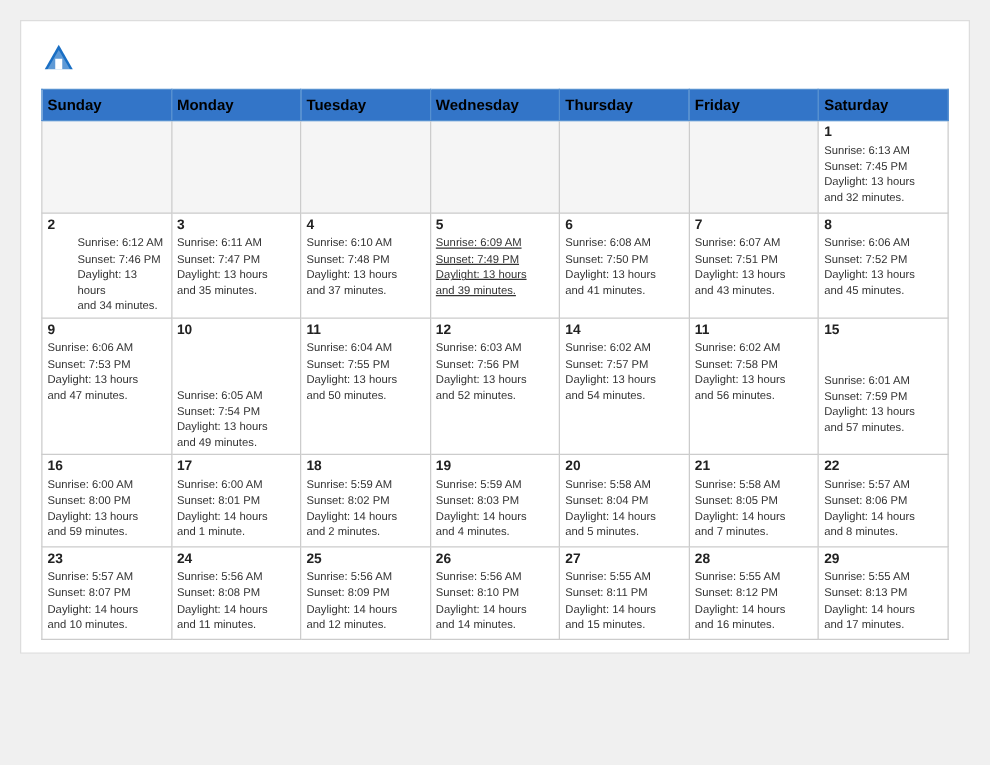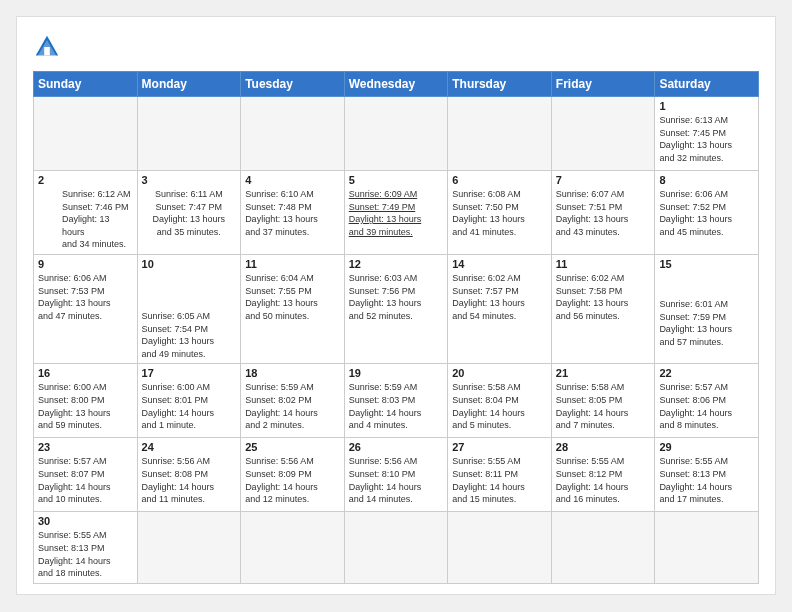--- a/index.html
+++ b/index.html
@@ -51,21 +51,21 @@
       font-size: 13px;
       color: #444;
       margin-top: 2px;
     }
     .calendar {
       width: 100%;
       border-collapse: collapse;
     }
     .calendar th {
       background: #3375c8;
-      color: #ffffff;
+      color: #000000;
       font-size: 12px;
       font-weight: bold;
       padding: 5px 4px;
       text-align: left;
       border: 1px solid #5590d0;
     }
     .calendar td {
       border: 1px solid #ccc;
       vertical-align: top;
       padding: 3px 4px;
@@ -146,21 +146,21 @@
         <tr>
           <td>
             <div class="day-number">2</div>
             <div class="day-info" style="white-space: pre-line; margin-left: 24px;">Sunrise: 6:12 AM
 Sunset: 7:46 PM
 Daylight: 13 hours
 and 34 minutes.</div>
           </td>
           <td>
             <div class="day-number">3</div>
-            <div class="day-info" style="white-space: pre-line; text-align: center;">Sunrise: 6:11 AM
+            <div class="day-info" style="white-space: pre-line;">Sunrise: 6:11 AM
 Sunset: 7:47 PM
 Daylight: 13 hours
 and 35 minutes.</div>
           </td>
           <td>
             <div class="day-number">4</div>
             <div class="day-info" style="white-space: pre-line;">Sunrise: 6:10 AM
 Sunset: 7:48 PM
 Daylight: 13 hours
 and 37 minutes.</div>
@@ -339,31 +339,16 @@
 Daylight: 14 hours
 and 16 minutes.</div>
           </td>
           <td>
             <div class="day-number">29</div>
             <div class="day-info" style="white-space: pre-line;">Sunrise: 5:55 AM
 Sunset: 8:13 PM
 Daylight: 14 hours
 and 17 minutes.</div>
           </td>
-        </tr>
-        <tr class="last-row">
-          <td>
-            <div class="day-number">30</div>
-            <div class="day-info" style="white-space: pre-line;">Sunrise: 5:55 AM
-Sunset: 8:13 PM
-Daylight: 14 hours
-and 18 minutes.</div>
-          </td>
-          <td class="empty"></td>
-          <td class="empty"></td>
-          <td class="empty"></td>
-          <td class="empty"></td>
-          <td class="empty"></td>
-          <td class="empty"></td>
         </tr>
       </tbody>
   </table>
 </div>
 
 </body></html>

